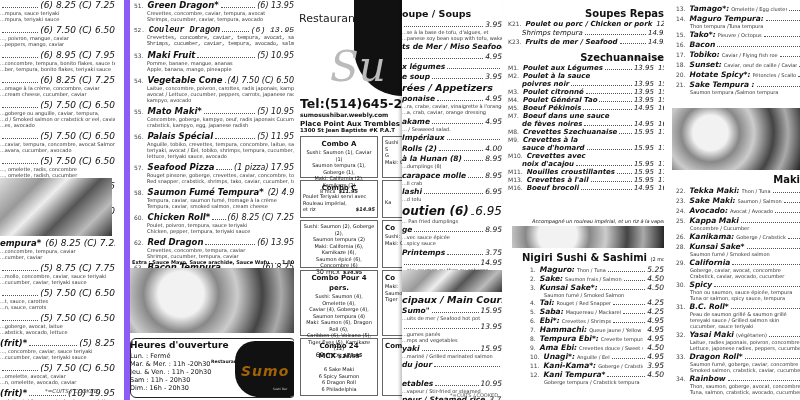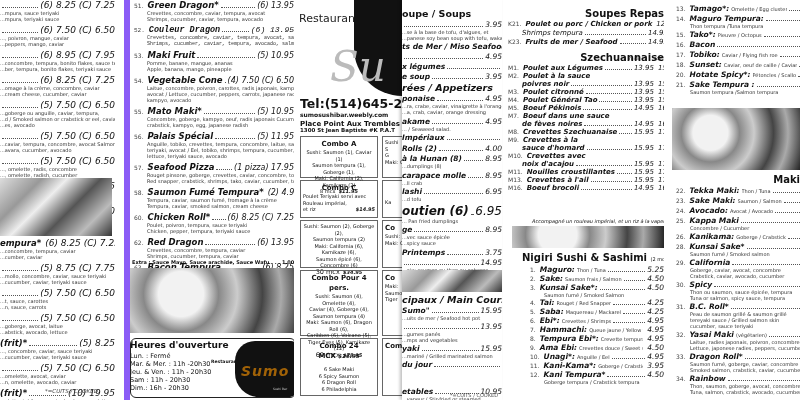--- a/index.html
+++ b/index.html
@@ -540,21 +540,21 @@
         <div class="desc">...mps and vegetables</div>
       </div>
       <div style="margin-bottom: 1px;">
         <div class="row" style="font-size: 7.5px;">
           <span class="name">yaki</span>
           <span class="dots"></span>
           <span class="price">15.95</span>
         </div>
         <div class="desc">...mariné / Grilled marinated salmon</div>
       </div>
-      <div style="margin-bottom: 18px;">
+      <div style="margin-bottom: 10px;">
         <div class="row" style="font-size: 7.5px;">
           <span class="name">du jour</span>
           <span class="dots"></span>
           <span class="price"></span>
         </div>
       </div>
       <div style="margin-bottom: 1px;">
         <div class="row" style="font-size: 7.5px;">
           <span class="name">etables</span>
           <span class="dots"></span>

